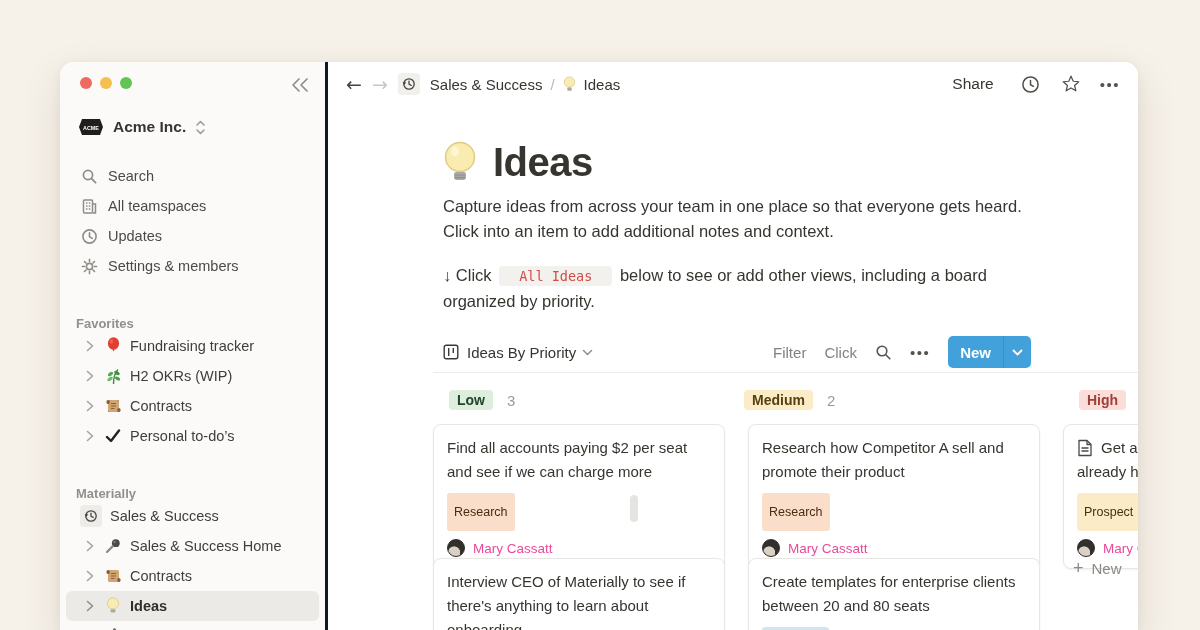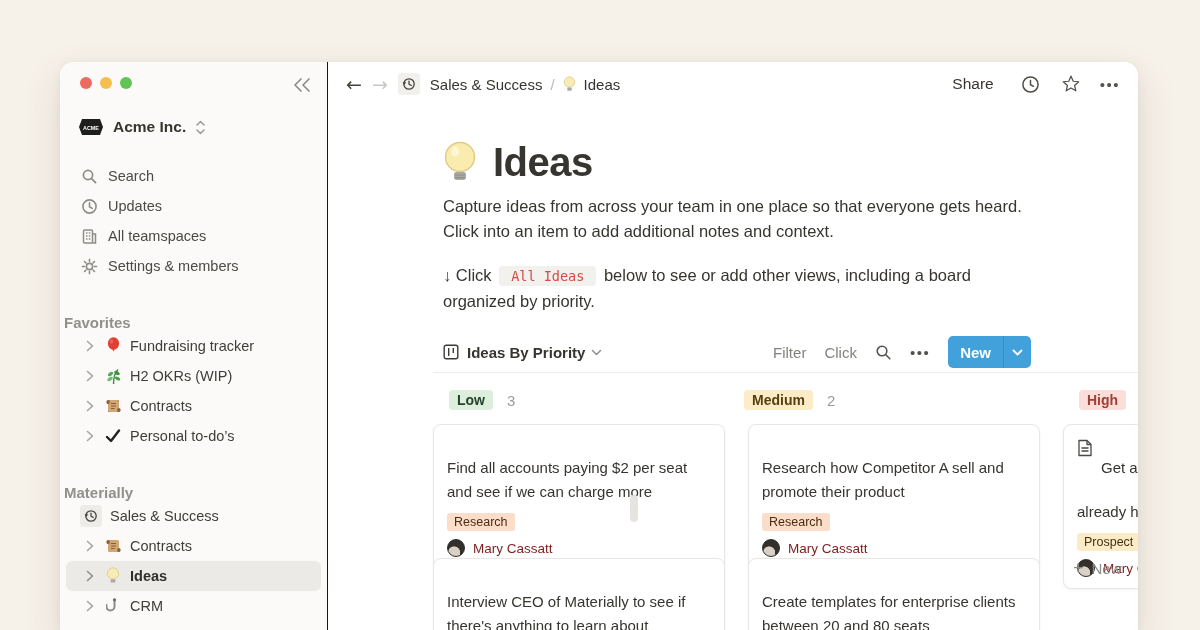--- a/index.html
+++ b/index.html
@@ -12,36 +12,36 @@
   }
   .window {
     position:absolute; left:60px; top:62px; width:1078px; height:568px;
     background:#fff; border-radius:14px 14px 0 0;
     box-shadow:0 16px 40px rgba(98,78,56,.14), 0 2px 10px rgba(98,78,56,.08);
     display:flex; overflow:hidden;
   }
   
   .sidebar {
     width:268px; flex-shrink:0; background:#FBFAF8;
-    border-right:1px solid #0f172a; position:relative; padding-top:15px;
+    border-right:3px solid #0f172a; position:relative; padding-top:15px;
   }
   .traffic { display:flex; gap:8px; padding-left:20px; }
   .dot { width:12px; height:12px; border-radius:50%; }
   .dot.red{background:#EC6A5E;} .dot.yellow{background:#F4BF4F;} .dot.green{background:#61C454;}
   .collapse { position:absolute; top:12px; right:14px; width:22px; height:22px;
     display:flex; align-items:center; justify-content:center; cursor:pointer; }
   .workspace { display:flex; align-items:center; gap:9px; height:28px;
     margin:24px 6px 0 6px; padding-left:12px; border-radius:6px; cursor:pointer; }
   .workspace-name { font-size:15.5px; font-weight:700; color:#37352F; }
   .menu { margin-top:20px; }
   .srow { display:flex; align-items:center; height:30px; cursor:pointer; }
   .menu .srow { padding-left:20px; gap:10px; }
   .menu .srow .label { font-size:14.5px; font-weight:500; color:#4B4A46; }
-  .section-title { font-size:15px; font-weight:600; color:#91908B;
-    padding-left:4px; height:20px; display:flex; align-items:flex-end; }
+  .section-title { font-size:13px; font-weight:600; color:#91908B;
+    padding-left:16px; height:20px; display:flex; align-items:flex-end; }
   .fav-rows .srow, .team-child .srow { margin:0 6px; padding-left:18px; border-radius:6px; }
   .toggle { width:12px; display:flex; justify-content:center; flex-shrink:0; }
   .emo { width:18px; height:18px; display:inline-flex; align-items:center; justify-content:center; margin-left:8px; flex-shrink:0; }
   .fav-rows .label, .team-child .label { font-size:14.5px; font-weight:500; color:#3F3E3A; margin-left:8px; white-space:nowrap; }
   .team-root { display:flex; align-items:center; height:30px; margin:0 6px; padding-left:14px; gap:8px; border-radius:6px; cursor:pointer; }
   .ts-iconbox { width:22px; height:22px; border-radius:4px; background:#EDECE8;
     display:flex; align-items:center; justify-content:center; flex-shrink:0; }
   .team-root .label { font-size:14.5px; font-weight:500; color:#3F3E3A; }
   .srow.selected { background:#EBEAE6; }
   .srow.selected .label { font-weight:700; color:#2F2E2B; }
@@ -58,49 +58,49 @@
   .share { font-size:15.5px; color:#37352F; cursor:pointer; margin-right:8px; }
   .tb-icon { width:22px; height:22px; display:flex; align-items:center; justify-content:center; cursor:pointer; margin-left:8px; }
   .dots { font-size:15px; letter-spacing:1.5px; color:#55534E; cursor:pointer; margin-left:8px; }
   
   .content { position:absolute; inset:44px 0 0 0; }
   .page-title-row { position:absolute; left:115px; top:34px; display:flex; align-items:center; gap:16px; }
   .page-title { font-size:40px; font-weight:700; letter-spacing:-.5px; color:#37352F; }
   .page-desc { position:absolute; left:115px; top:88px; width:592px; font-size:16.5px; line-height:25px; color:#37352F; }
   .page-hint { position:absolute; left:115px; top:157px; width:604px; font-size:16.5px; line-height:25px; color:#37352F; }
   .code-chip { font-family:"DejaVu Sans Mono","Liberation Mono",monospace; font-size:13.5px;
-    color:#D44C47; background:#F2F1EE; border-radius:4px; padding:2px 12px; margin:0 3px; }
+    color:#D44C47; background:#F2F1EE; border-radius:4px; padding:2px 20px; margin:0 3px; }
   
   .view-toolbar { position:absolute; left:115px; top:230px; width:588px; height:32px; display:flex; align-items:center; }
-  .view-name { font-size:15px; font-weight:700; color:#37352F; margin:0 6px 0 8px; cursor:pointer; }
+  .view-name { font-size:15px; font-weight:400; color:#37352F; margin:0 6px 0 8px; cursor:pointer; }
   .tool-right { margin-left:auto; display:flex; align-items:center; gap:18px; }
   .tool-label { font-size:15px; color:#82817C; cursor:pointer; }
   .new-btn { display:flex; align-items:center; height:32px; background:#42A0DB; border-radius:5px; overflow:hidden; cursor:pointer; }
   .new-btn .txt { color:#fff; font-size:15px; font-weight:600; padding:0 12px; }
   .new-btn .split { width:1px; height:32px; background:#2F93CE; }
   .new-btn .arrow { padding:0 8px; display:flex; align-items:center; }
   .board-divider { position:absolute; left:105px; top:266px; right:0; height:1px; background:#EDECE8; }
   .col-head { position:absolute; top:284px; display:flex; align-items:center; gap:14px; margin-left:16px; }
   .pill { font-size:14px; font-weight:600; border-radius:4px; padding:2px 8px; }
   .pill.green { background:#DEEEDC; color:#23432A; }
   .pill.yellow { background:#FBEBC7; color:#55400F; }
   .pill.red { background:#FBDEDA; color:#A13E35; }
   .count { font-size:15px; color:#9C9B96; }
   .card { position:absolute; width:292px; background:#fff; border:1px solid #E8E7E3;
     border-radius:8px; box-shadow:0 1px 3px rgba(20,20,20,.05); padding:11px 13px; cursor:pointer; }
   .card.row1 { top:318px; } .card.row2 { top:452px; height:150px; }
-  .card-title { font-size:15px; font-weight:500; line-height:24px; color:#37352F;margin-top:20px; }
-  .tag { display:inline-block; font-size:12.5px; font-weight:500; border-radius:3px; padding:2px 7px; margin-top:9px; }
+  .card-title { font-size:15px; font-weight:500; line-height:24px; color:#37352F; }
+  .tag { display:inline-block; font-size:12.5px; font-weight:500; border-radius:3px; padding:12px 7px; margin-top:9px; }
   .tag.orange { background:#FADEC9; color:#4C2B10; }
   .tag.blue { background:#D3E5EF; color:#24405A; }
   .tag.ylw { background:#FBEBC7; color:#473010; }
   .person { display:flex; align-items:center; gap:8px; margin-top:8px; }
   .avatar { width:18px; height:18px; border-radius:50%; flex-shrink:0;
     background:radial-gradient(circle at 38% 78%, #D9D1C5 0 36%, #33302C 40%); border:.5px solid #2c2a27; }
-  .person .pname { font-size:13.5px; color:#7f1d1d; }
+  .person .pname { font-size:13.5px; color:#ec4899; }
   .title-with-icon { display:flex; gap:8px; align-items:flex-start; }
   .new-item { position:absolute; left:745px; top:452px; display:flex; align-items:center; gap:8px; cursor:pointer; }
   .new-item .plus { font-size:18px; color:#8A8985; }
   .new-item .lbl { font-size:15px; color:#8A8985; }
   .scroll-thumb { position:absolute; left:302px; top:389px; width:8px; height:27px; border-radius:4px; background:#E5E4E0; }
   svg { display:block; }
 </style>
 </head>
 <body>
 
@@ -147,39 +147,39 @@
                 <circle cx="7" cy="7" r="4.6"></circle>
                 <path d="M10.6 10.6 L14.6 14.6"></path>
               </g>
             </svg>
         </span>
         <span class="label">Search</span>
       </div>
       <div class="srow">
         <span class="emo" style="margin-left:0">
           <svg width="17" height="17" viewBox="0 0 17 17">
-              <g fill="none" stroke="#8D8C87" stroke-width="1.6" stroke-linecap="round">
-                <circle cx="8.5" cy="8.5" r="6.6"></circle>
-                <path d="M8.5 4.8 V8.8 L11.3 10.4"></path>
-              </g>
-            </svg>
-        </span>
-        <span class="label">Updates</span>
-      </div>
-      <div class="srow">
-        <span class="emo" style="margin-left:0">
-          <svg width="17" height="17" viewBox="0 0 17 17">
               <g fill="none" stroke="#8D8C87" stroke-width="1.5">
                 <rect x="2.5" y="2" width="9" height="13" rx="1"></rect>
                 <path d="M11.5 6 H14.5 V15 H11.5"></path>
                 <path d="M5 5 H6.5 M7.8 5 H9.3 M5 8 H6.5 M7.8 8 H9.3 M5 11 H6.5 M7.8 11 H9.3"></path>
               </g>
             </svg>
         </span>
         <span class="label">All teamspaces</span>
+      </div>
+      <div class="srow">
+        <span class="emo" style="margin-left:0">
+          <svg width="17" height="17" viewBox="0 0 17 17">
+              <g fill="none" stroke="#8D8C87" stroke-width="1.6" stroke-linecap="round">
+                <circle cx="8.5" cy="8.5" r="6.6"></circle>
+                <path d="M8.5 4.8 V8.8 L11.3 10.4"></path>
+              </g>
+            </svg>
+        </span>
+        <span class="label">Updates</span>
       </div>
       <div class="srow">
         <span class="emo" style="margin-left:0">
           <svg width="17" height="17" viewBox="0 0 17 17">
               <g fill="none" stroke="#8D8C87" stroke-width="1.6" stroke-linecap="round">
                 <circle cx="8.5" cy="8.5" r="3.1"></circle>
                 <path d="M8.5 1.4 V3.5 M8.5 13.5 V15.6 M1.4 8.5 H3.5 M13.5 8.5 H15.6 M3.5 3.5 L5 5 M12 12 L13.5 13.5 M13.5 3.5 L12 5 M5 12 L3.5 13.5"></path>
               </g>
             </svg>
         </span>
@@ -260,20 +260,35 @@
             <g fill="none" stroke="#45443F" stroke-width="1.3" stroke-linecap="round">
               <circle cx="7" cy="7" r="5.2"></circle>
               <path d="M7 4.2 V7.2 L9.2 8.4"></path>
             </g>
             <polygon points="0.6,5.2 4.2,5.2 2.4,8" fill="#45443F"></polygon>
           </svg>
       </span>
       <span class="label">Sales &amp; Success</span>
     </div>
     <div class="team-child">
+      <div class="srow">
+        <span class="toggle">
+            <svg width="8" height="12" viewBox="0 0 8 12">
+              <path d="M1.5 1.5 L6.5 6 L1.5 10.5" fill="none" stroke="#A5A49F" stroke-width="1.6" stroke-linecap="round" stroke-linejoin="round"></path>
+            </svg>
+          </span>
+        <span class="emo">
+          <svg width="16" height="16" viewBox="0 0 16 16">
+              <circle cx="10.8" cy="5.2" r="3.9" fill="#4A4A48"></circle>
+              <circle cx="9.6" cy="4" r="1.2" fill="#7C7C7A"></circle>
+              <path d="M7.6 8.4 L2 14" stroke="#8A8A88" stroke-width="2.2" stroke-linecap="round"></path>
+            </svg>
+        </span>
+        <span class="label">Sales &amp; Success Home</span>
+      </div>
       <div class="srow">
         <span class="toggle">
             <svg width="8" height="12" viewBox="0 0 8 12">
               <path d="M1.5 1.5 L6.5 6 L1.5 10.5" fill="none" stroke="#A5A49F" stroke-width="1.6" stroke-linecap="round" stroke-linejoin="round"></path>
             </svg>
           </span>
         <span class="emo">
           <svg width="17" height="16" viewBox="0 0 17 16">
               <rect x="3" y="2" width="11" height="12" rx="1.5" fill="#CFA674"></rect>
               <rect x="1.5" y="2" width="3.2" height="4" rx="1.6" fill="#8B5E34"></rect>

